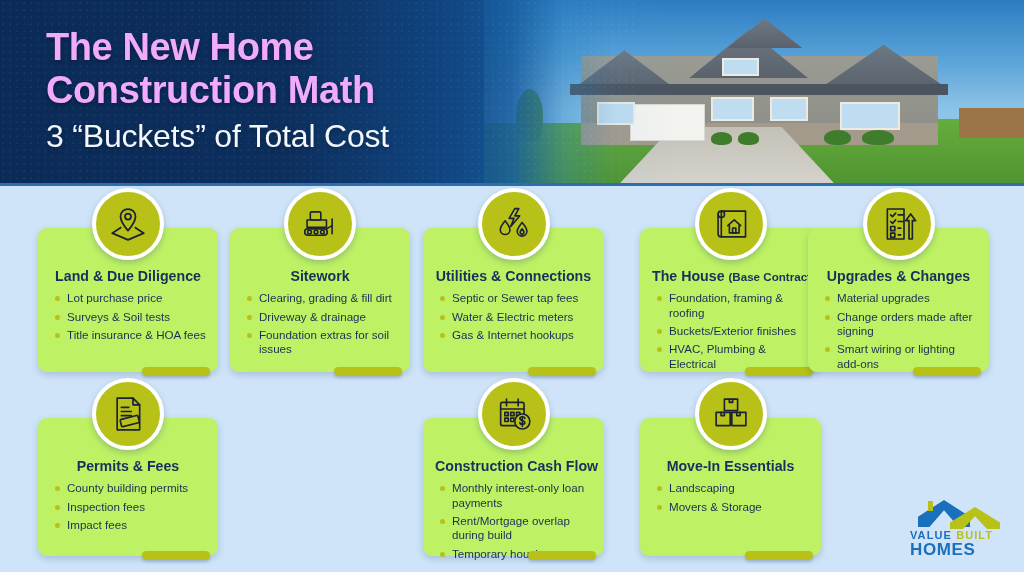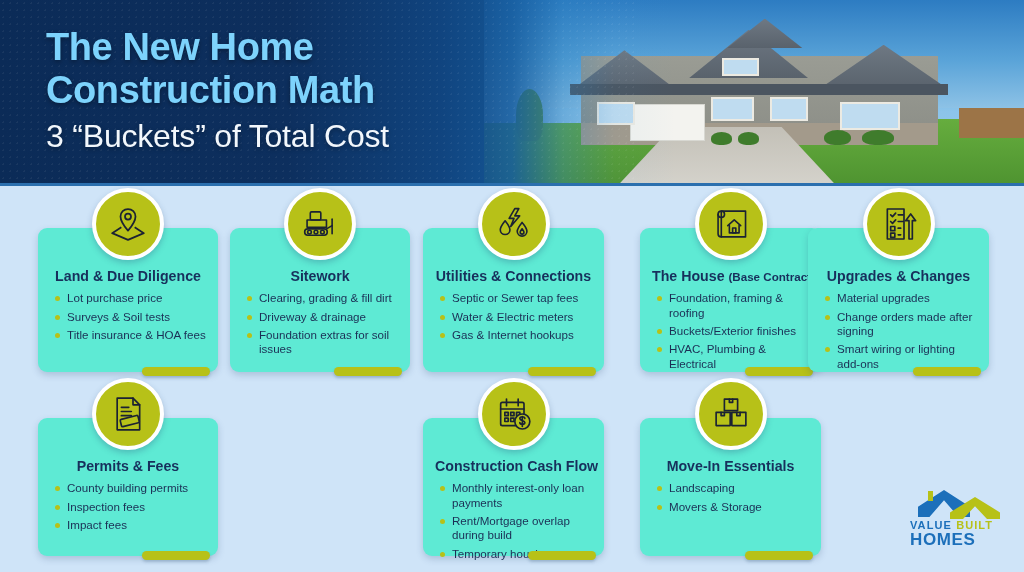--- a/index.html
+++ b/index.html
@@ -118,21 +118,21 @@
     background-size: 7px 7px;
     opacity: 0.55;
   }
 
   .header-text {
     position: absolute;
     left: 46px; top: 26px;
     z-index: 5;
   }
   .title-line {
-    color: #7dd3fc;
+    color: #f0abfc;
     font-size: 38px;
     font-weight: bold;
     line-height: 1.12;
     letter-spacing: -0.4px;
     text-shadow: 0 2px 5px rgba(0,0,0,0.35);
     white-space: nowrap;
   }
   .subtitle-line {
     color: #f2f7fc;
     font-size: 32px;
@@ -150,21 +150,21 @@
 
   
   .grid {
     position: absolute;
     left: 0; top: 186px;
     width: 1024px; height: 386px;
   }
 
   .card {
     position: absolute;
-    background: #5eead4;
+    background: #bef264;
     border-radius: 9px;
     box-shadow: 0 3px 7px rgba(35,70,110,0.22);
     padding: 40px 12px 14px 12px;
   }
   .card.row1 { top: 42px; height: 144px; }
   .card.row2 { top: 232px; height: 138px; }
 
   .card .accent {
     position: absolute;
     right: 8px; bottom: -4px;
@@ -224,21 +224,21 @@
   
   .c1 { left: 38px;  width: 180px; }
   .c2 { left: 230px; width: 180px; }
   .c3 { left: 423px; width: 181px; }
   .c4 { left: 640px; width: 181px; }
   .c5 { left: 808px; width: 181px; }
 
   
   .logo {
     position: absolute;
-    right: 18px; bottom: 22px;
+    right: 18px; bottom: 12px;
     width: 96px; height: 62px; margin-left: 19px;
   }
   .logo .roofs { position: relative; height: 30px; }
   .logo .roof-blue {
     position: absolute; left: 8px; top: 2px; width: 52px; height: 27px;
     background: #1c6fba;
     clip-path: polygon(50% 0%, 100% 62%, 100% 100%, 78% 100%, 50% 38%, 22% 100%, 0% 100%, 0% 62%);
   }
   .logo .roof-green {
     position: absolute; left: 40px; top: 9px; width: 50px; height: 22px;

